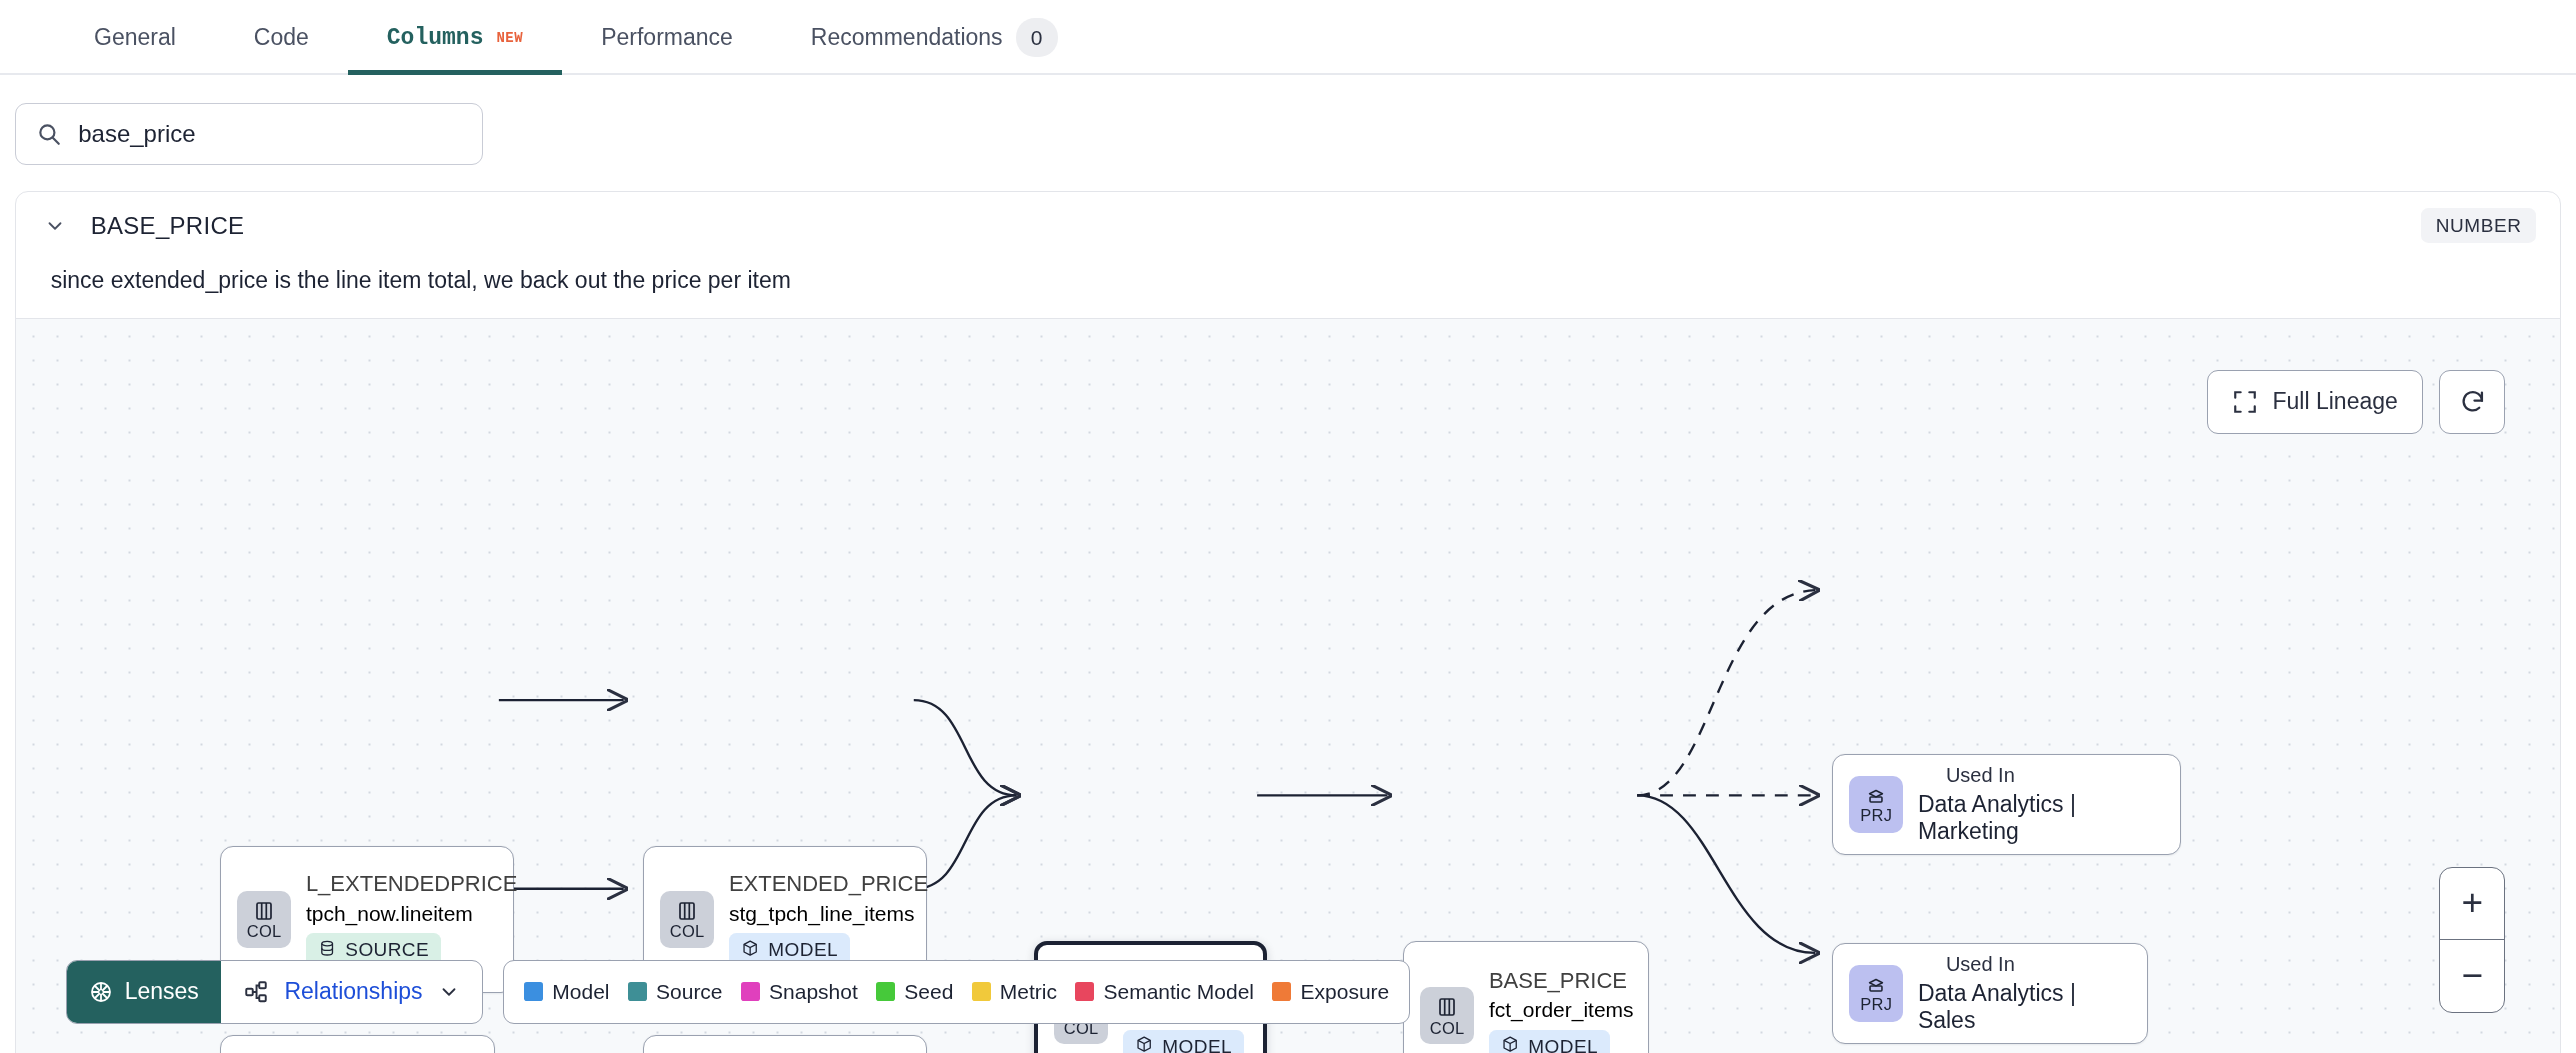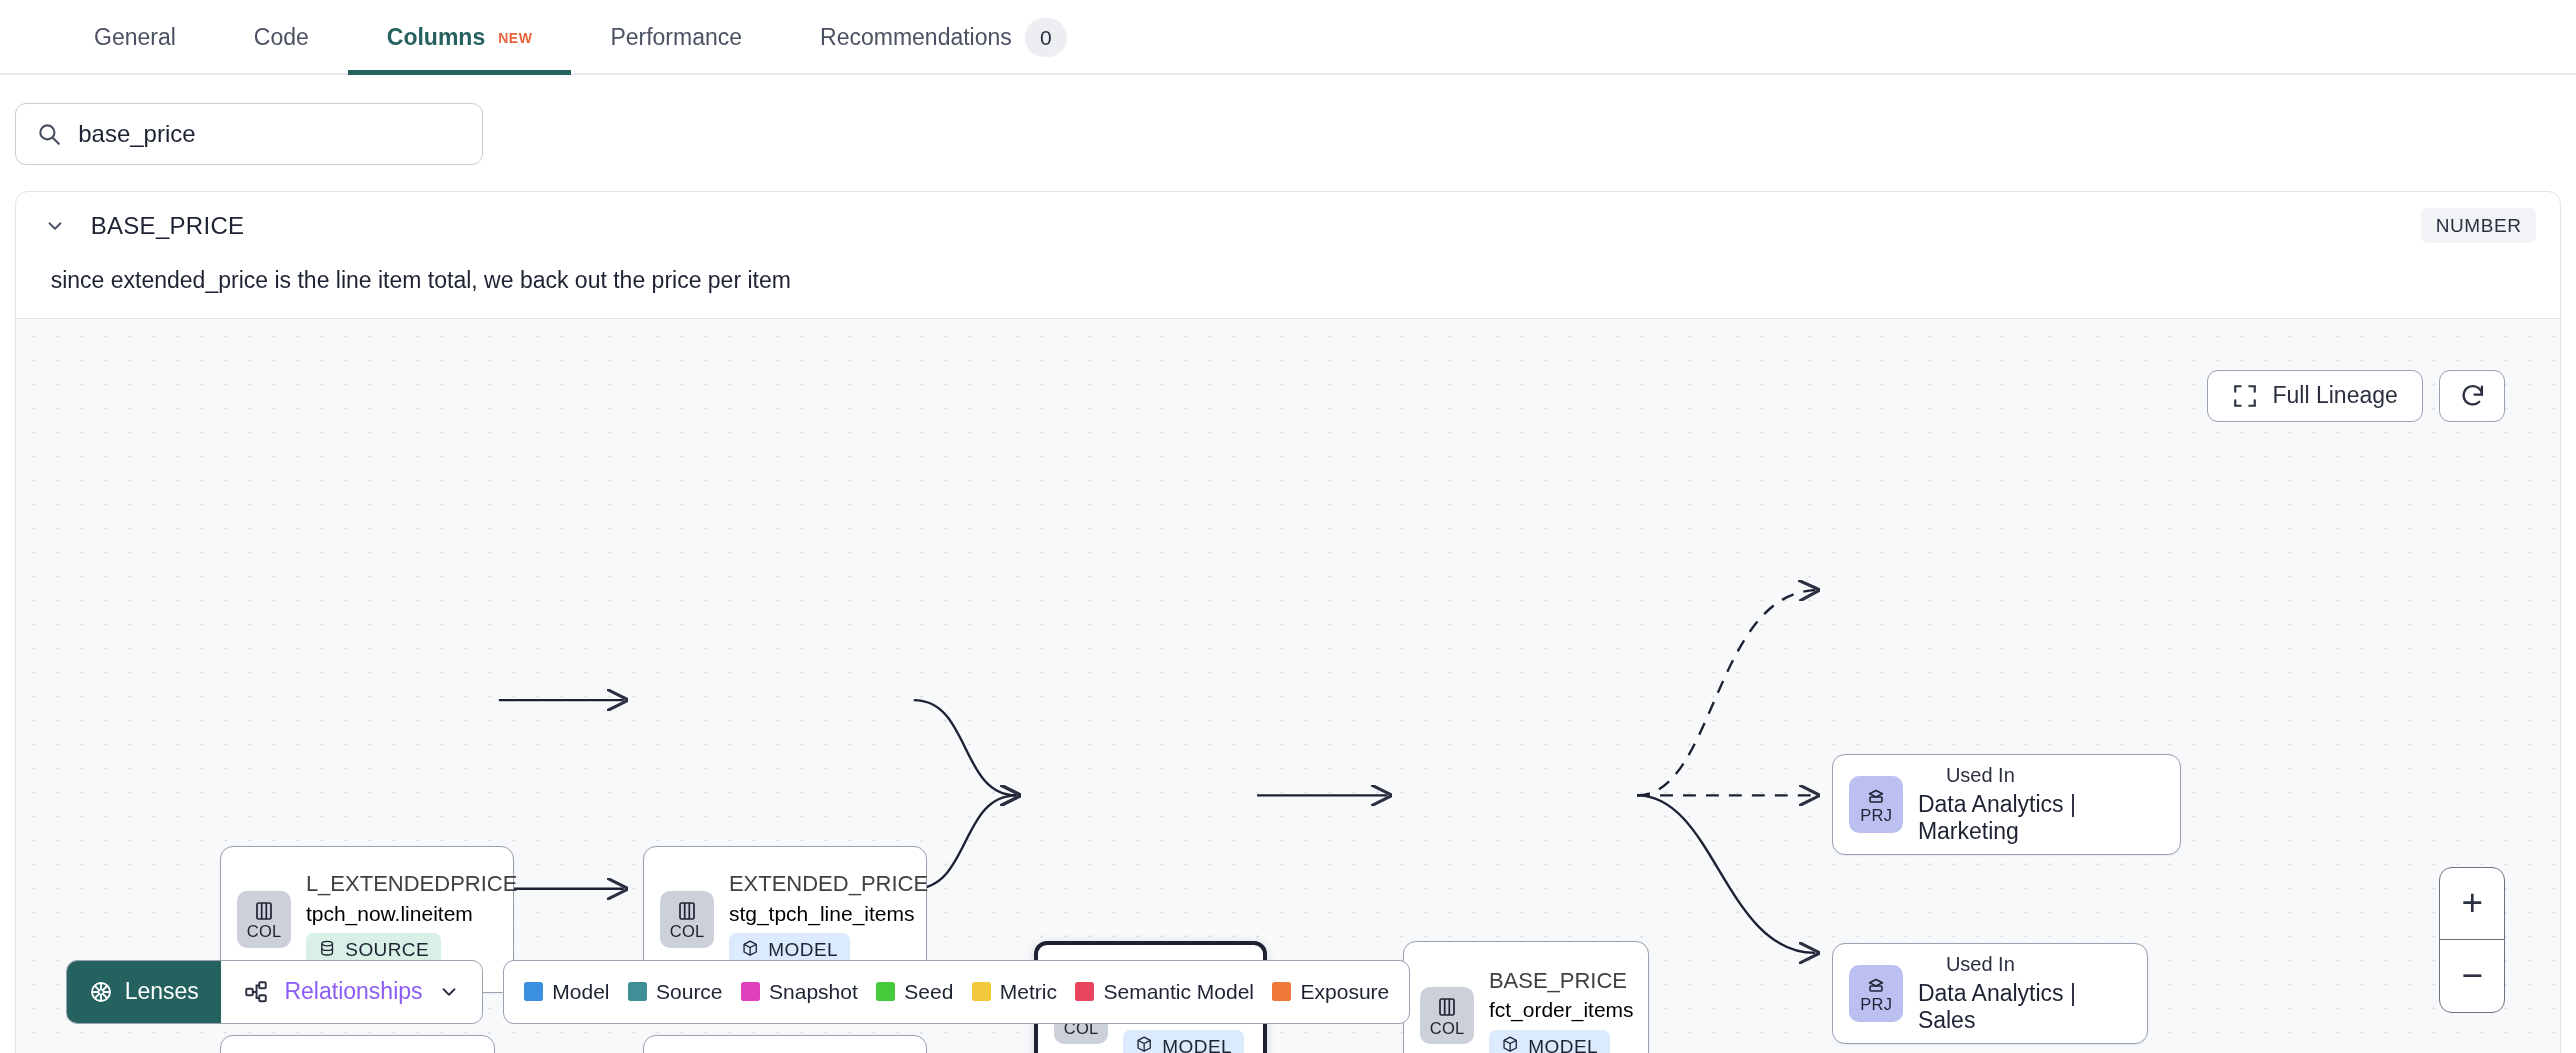--- a/index.html
+++ b/index.html
@@ -28,21 +28,21 @@
   .tab {
     position: relative;
     height: 75px;
     display: flex; align-items: center; gap: 13px;
     padding: 0 39px;
     font-size: 23px;
     color: #4a5162;
     cursor: pointer;
     white-space: nowrap;
   }
-  .tab.active { color: #24615f; font-weight: bold; }
+  .tab.active { color: #24615f; font-weight: bold; font-family: Liberation Mono, monospace; }
   .tab.active::after {
     content: "";
     position: absolute; left: 0; right: 0; bottom: 0;
     height: 4.6px; background: #24615f; z-index: 2;
   }
   .tab .newbadge {
     font-size: 14px; font-weight: bold; color: #e8623c; letter-spacing: 0.5px;
   }
   .tab .countbadge {
     display: inline-flex; align-items: center; justify-content: center;
@@ -142,21 +142,21 @@
   
   .node.col { padding: 14.7px 24px 14.7px 16.5px; }
   .node.prjnode { padding: 14.7px 24px 14.7px 16.5px; align-items: center; }
   .node.prjnode .title { font-size: 20px; color: #2b3040; margin-left: 28px; }
   .node.prjnode .sub { font-size: 23px; color: #1d2333; }
 
   
   .btn-row { position: absolute; top: 51px; right: 55px; display: flex; gap: 16.5px; z-index: 5; }
   .btn {
     background: #fff; border: 1.8px solid #9aa1b0; border-radius: 11px;
-    height: 52px; display: flex; align-items: center; gap: 14.7px;
+    height: 64px; display: flex; align-items: center; gap: 14.7px;
     padding: 0 24px; font-size: 23px; color: #2b3040; cursor: pointer;
   }
   .btn.icon-only { width: 66px; justify-content: center; padding: 0; }
 
   .zoomctl {
     position: absolute; right: 55px; bottom: 48px;
     width: 66px; background: #fff;
     border: 1.8px solid #6b7280; border-radius: 13px;
     z-index: 5; overflow: hidden;
   }
@@ -176,21 +176,21 @@
     border: 1.8px solid #9aa1b0; background: #fff;
     height: 64px;
   }
   .lenses {
     background: #24615f; color: #fff;
     display: flex; align-items: center; gap: 12px;
     padding: 0 22px; font-size: 23px; cursor: pointer;
   }
   .relationships {
     display: flex; align-items: center; gap: 15.6px;
-    padding: 18px 22px; font-size: 23px; color: #8b5cf6; cursor: pointer;
+    padding: 18px 22px; font-size: 23px; color: #1d4ed8; cursor: pointer;
   }
   .legend {
     display: flex; align-items: center; gap: 18.3px;
     background: #fff; border: 1.8px solid #9aa1b0; border-radius: 11px;
     height: 64px; padding: 0 20px;
   }
   .legend .item { display: flex; align-items: center; gap: 9.2px; font-size: 21px; color: #1d2333; }
   .legend .swatch { width: 19px; height: 19px; border-radius: 2.8px; flex: none; }
 </style>
 </head>

